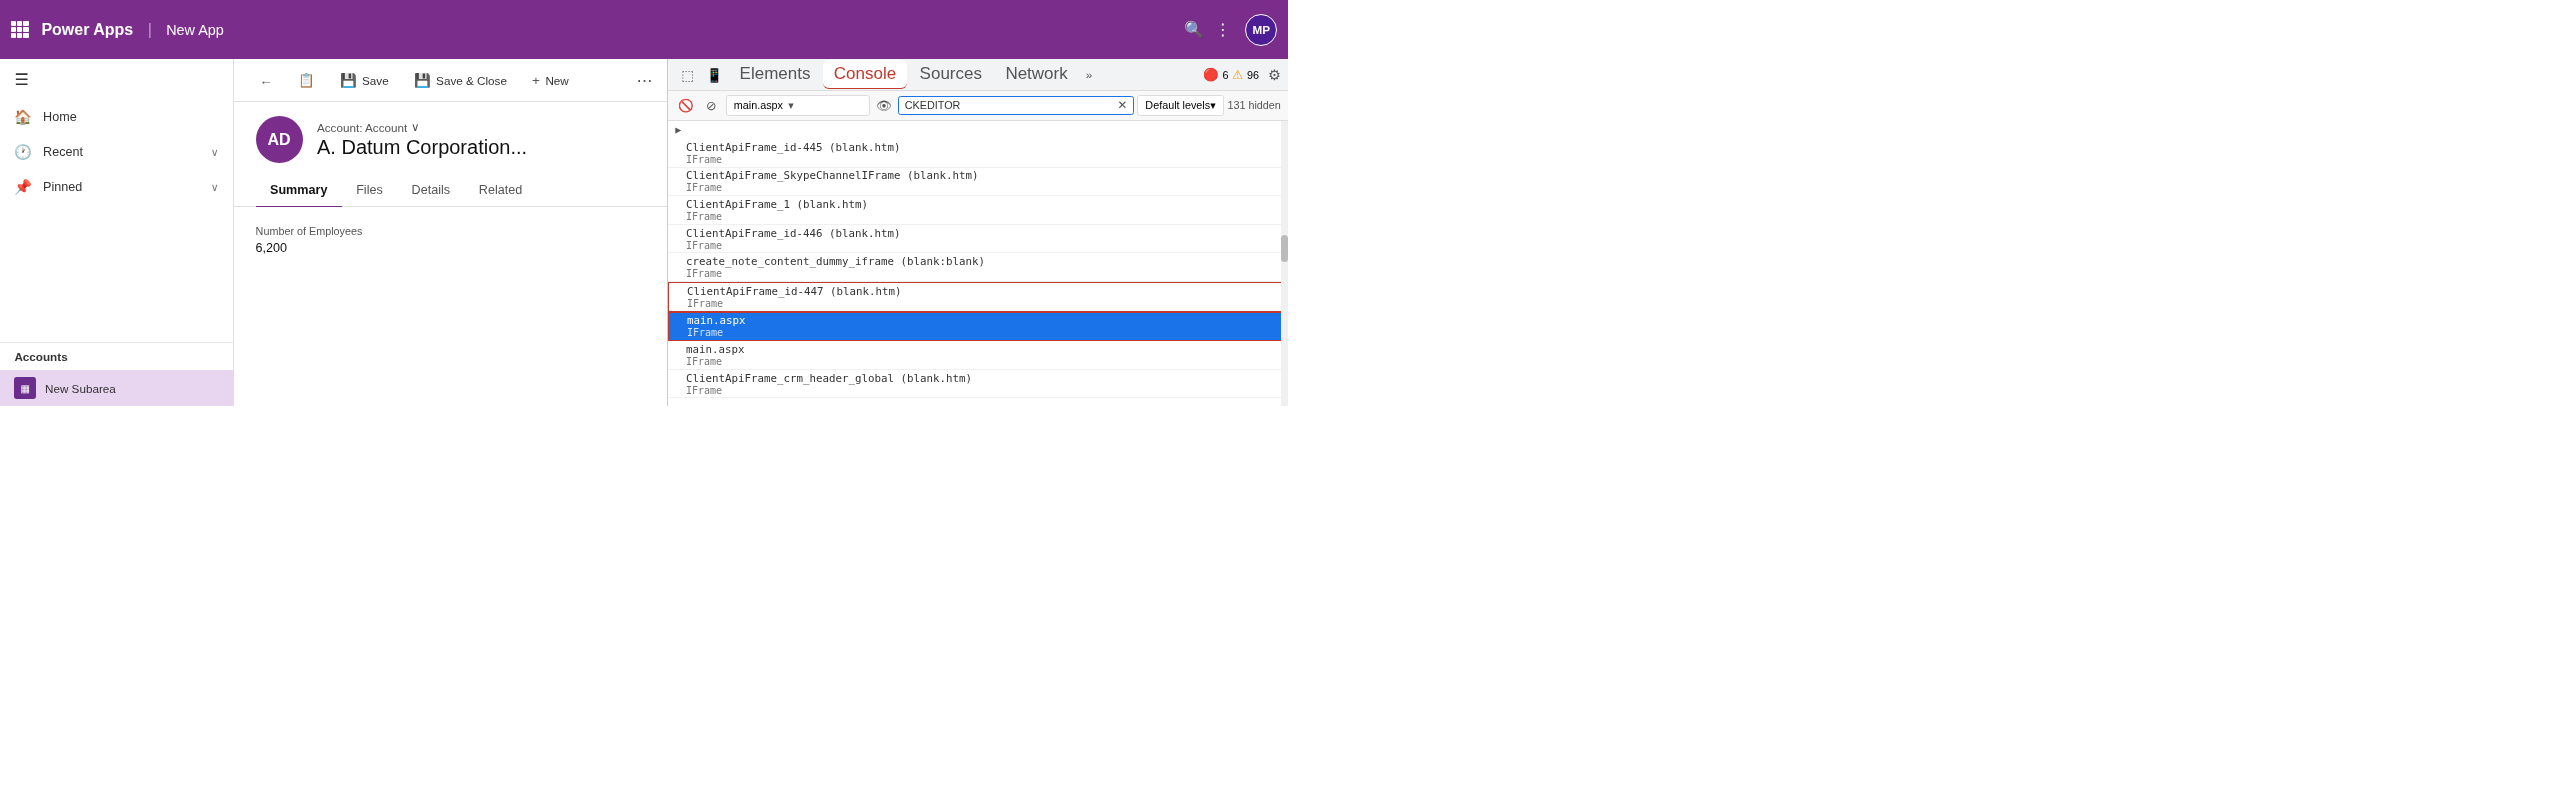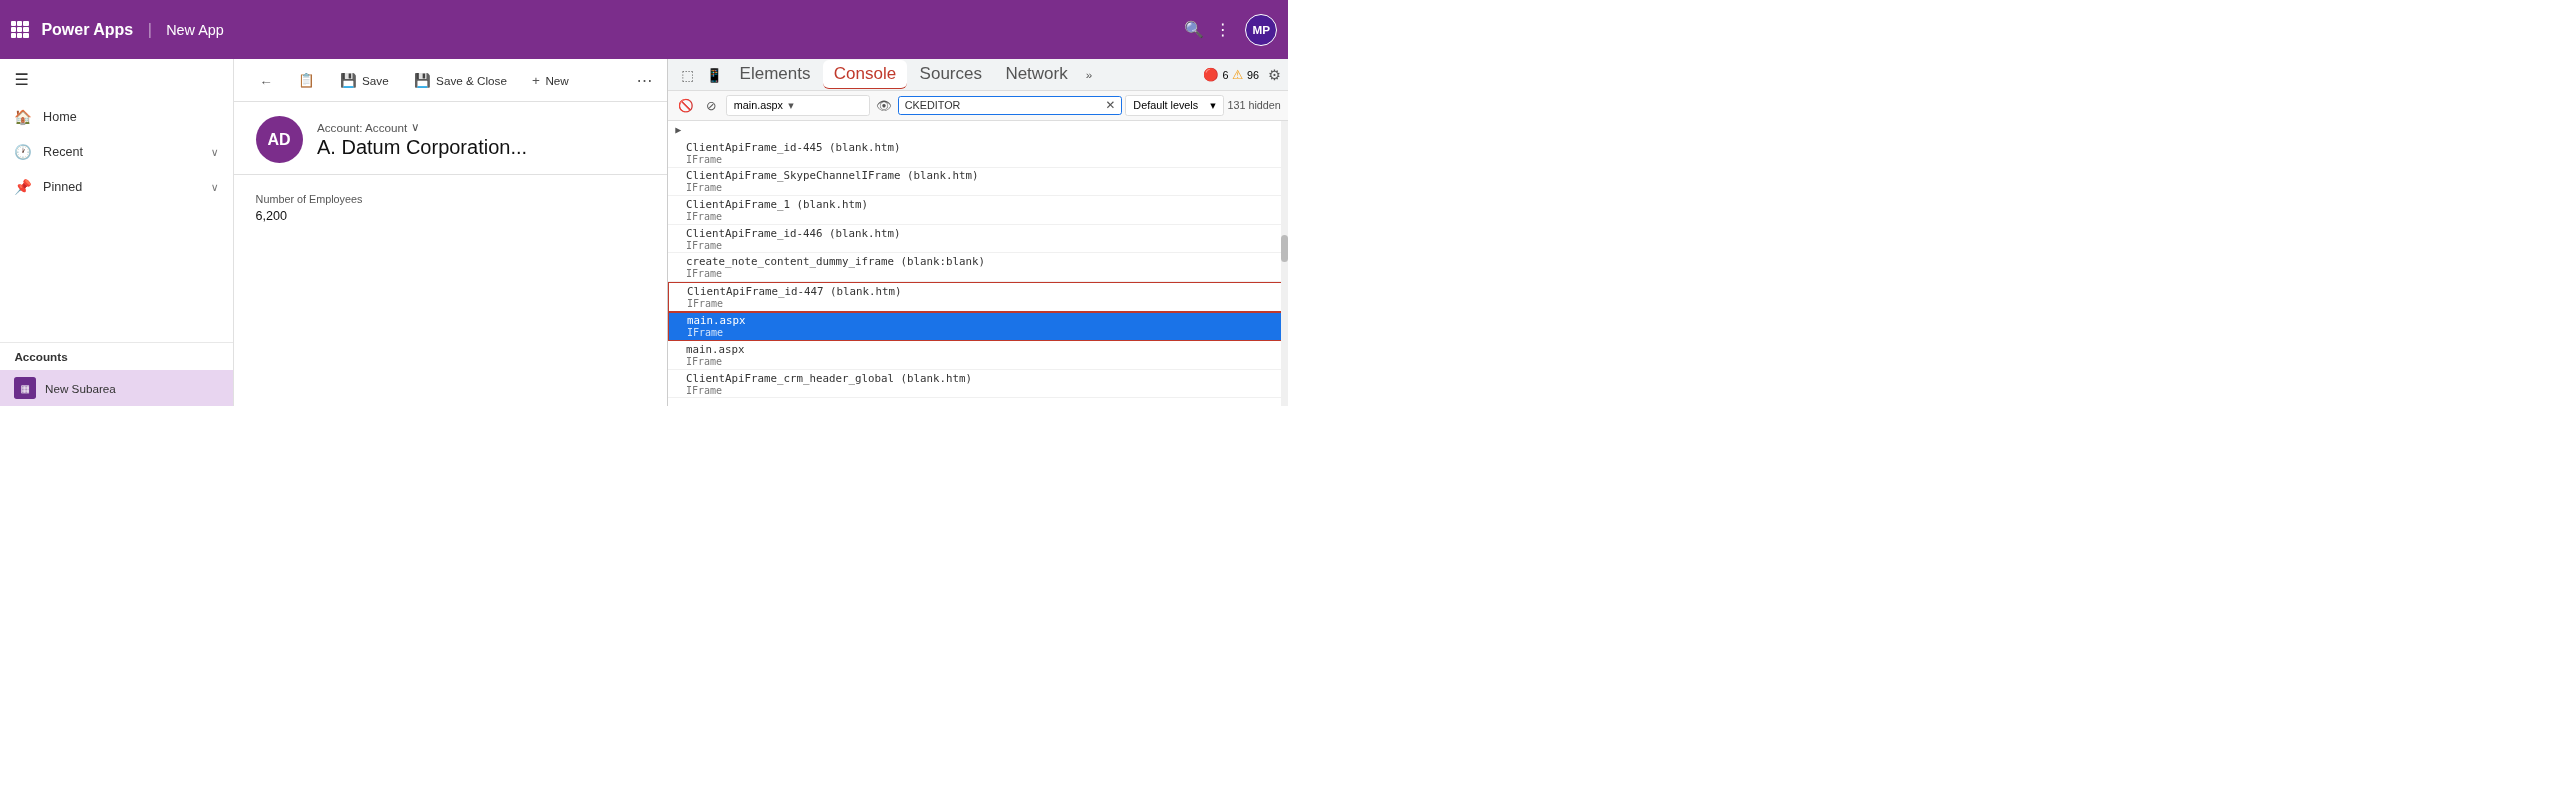--- a/index.html
+++ b/index.html
@@ -352,21 +352,21 @@
       cursor: pointer; color: #555; font-size: 11.7px;
     }
     .level-selector {
       display: flex;
       align-items: center;
       background: white;
       border: 0.9px solid #ddd;
       border-radius: 2.7px;
       padding: 2.7px 7.2px;
       font-size: 10.8px;
-      gap: 12px;
+      gap: 0;
       cursor: pointer;
     }
     .hidden-count {
       font-size: 10.8px;
       color: #555;
       white-space: nowrap;
     }
 
     
     .console-output {
@@ -507,20 +507,34 @@
           <span>AD</span>
         </div>
         <div class="record-title-info">
           <div class="record-type">
             <span>Account: Account</span>
             <span>∨</span>
           </div>
           <div class="record-name">A. Datum Corporation...</div>
         </div>
       </div>
+      <div class="record-tabs">
+        <div class="record-tab active">
+          <span>Summary</span>
+        </div>
+        <div class="record-tab">
+          <span>Files</span>
+        </div>
+        <div class="record-tab">
+          <span>Details</span>
+        </div>
+        <div class="record-tab">
+          <span>Related</span>
+        </div>
+      </div>
     </div>
 
     <div class="record-body">
       <div class="field-group">
         <div class="field-label">Number of Employees</div>
         <div class="field-value">6,200</div>
       </div>
     </div>
   </div>
 

